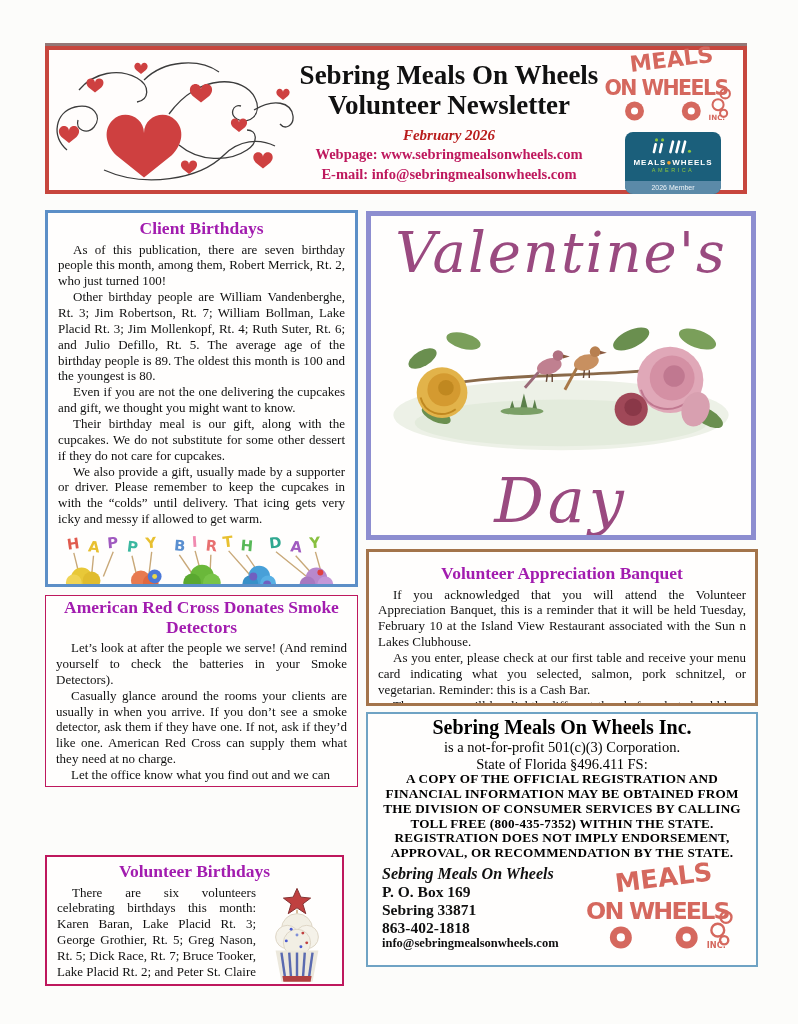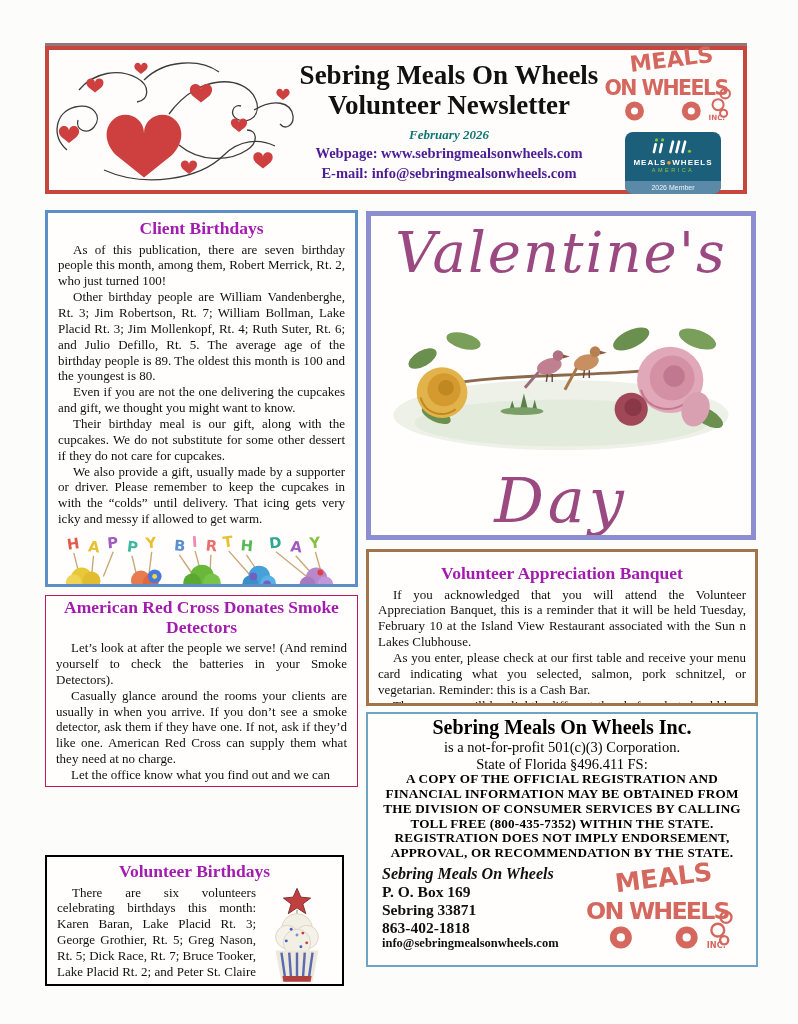--- a/index.html
+++ b/index.html
@@ -6,42 +6,42 @@
   body { background:#e8e8e8; font-family:"Liberation Serif", serif; }
   .page { position:relative; width:798px; height:1024px; background:#fcfcfa; margin:0 auto; overflow:hidden; }
 
   
   .header-box { position:absolute; left:45px; top:46px; width:702px; height:148px;
     border:4px solid #c7463d; background:#fffdfc; display:flex;
     box-shadow:0 -3px 0 0 rgba(60,10,10,.55); }
   .hearts-art { width:248px; height:100%; flex:0 0 auto; }
   .header-center { flex:1; text-align:center; padding-top:10px; }
   .nl-title { font-size:27px; font-weight:bold; color:#111; line-height:1.12; }
-  .nl-date { margin-top:7px; font-size:13px; font-weight:bold; font-style:italic; color:#0f766e; }
-  .nl-contact { font-size:14.5px; font-weight:bold; color:#4c1d95; line-height:1.3; margin-top:1px;}
+  .nl-date { margin-top:7px; font-size:15px; font-weight:bold; font-style:italic; color:#b91c1c; }
+  .nl-contact { font-size:14.5px; font-weight:bold; color:#be185d; line-height:1.3; margin-top:1px;}
   .header-logos { position:relative; width:142px; flex:0 0 auto; }
   .truck-svg-header { position:absolute; right:6px; top:-10px; width:134px; height:86px; }
   .mow-badge { position:absolute; right:22px; top:82px; width:96px; height:62px; background:#1b5f7b;
     border-radius:8px; overflow:hidden; text-align:center; font-family:"Liberation Sans", sans-serif; }
   .badge-marks { margin-top:5px; height:18px; }
   .badge-line { color:#fff; font-size:8px; font-weight:bold; letter-spacing:1px; line-height:1; }
   .badge-dot { color:#f0a030; }
   .badge-america { color:#8cc63f; font-size:5.5px; letter-spacing:2.5px; line-height:1.4; }
   .badge-member { position:absolute; bottom:0; left:0; right:0; height:13px; background:#5b8aa8;
     color:#eef4f8; font-size:7px; line-height:13px; }
 
   
   .nl-box { position:absolute; background:#fffefd; overflow:hidden; }
   .nl-box h2 { font-size:17.5px; text-align:center; line-height:1.12; margin:2px 0 3px; color:#a21caf; }
   .nl-box p { font-size:13px; line-height:1.22; text-align:justify; text-indent:15px; color:#101010; }
   p.noindent { text-indent:0; }
 
   .client-box   { left:45px;  top:210px; width:313px; height:377px; border:3px solid #5c8fc7; padding:4px 10px; }
   .redcross-box { left:45px;  top:595px; width:313px; height:192px; border:1px solid #be185d; padding:0 10px; }
-  .volbday-box  { left:45px;  top:855px; width:299px; height:131px; border:2px solid #000000; padding:3px 10px; }
+  .volbday-box  { left:45px;  top:855px; width:299px; height:131px; border:2px solid #be185d; padding:3px 10px; }
   .valentine-box{ left:366px; top:211px; width:390px; height:329px; border:5px solid #8d8ed0; }
   .banquet-box  { left:366px; top:549px; width:392px; height:157px; border:3px solid #a3744b; padding:10px 9px; }
   .corp-box     { left:366px; top:712px; width:392px; height:255px; border:2px solid #6fa3c4; padding:2px 8px; }
 
   .cupcakes-art { display:block; margin:6px auto 0; }
 
   
   .rc-logo { float:right; width:196px; height:64px; margin:4px 0 2px 8px; display:flex; align-items:center; }
   .rc-cross { position:relative; width:52px; height:52px; flex:0 0 auto; }
   .rc-cross .h { position:absolute; left:0; top:18px; width:52px; height:16px; background:#d5655a; border-radius:2px;}

